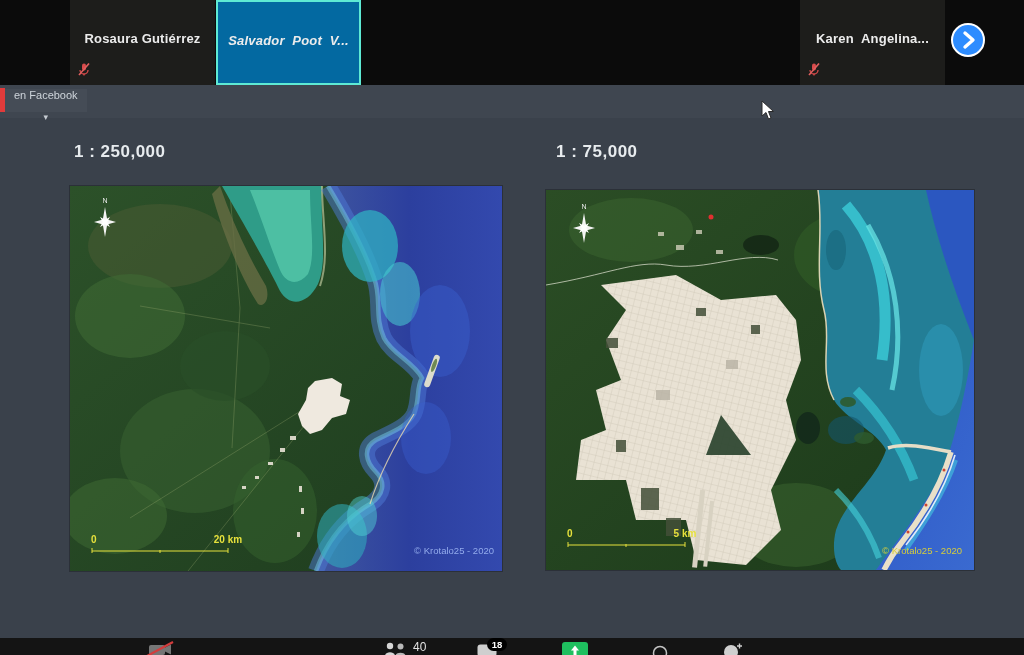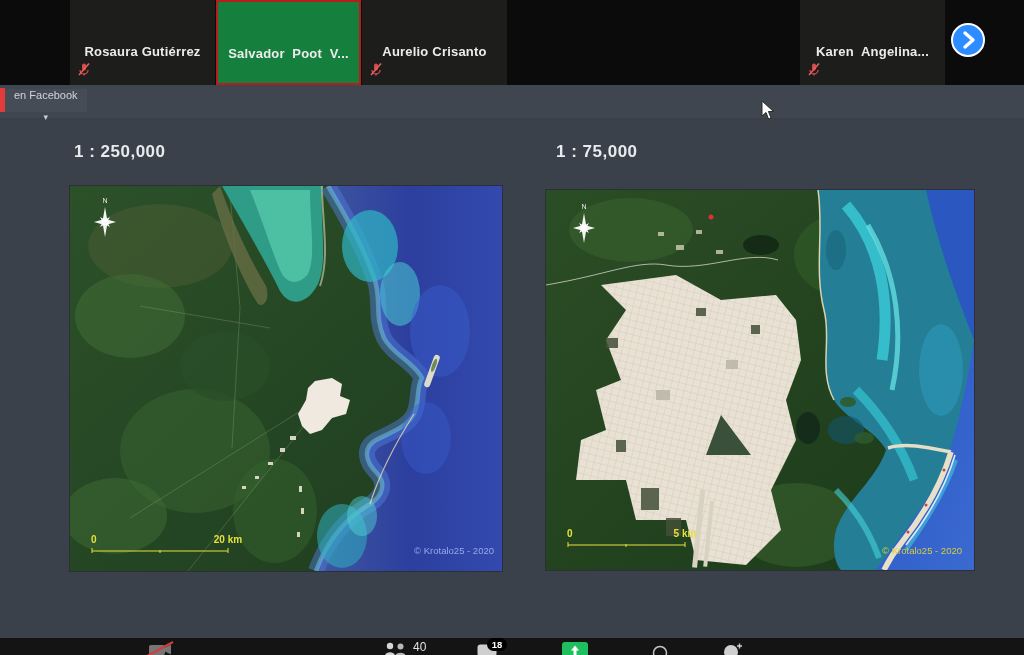--- a/index.html
+++ b/index.html
@@ -2,23 +2,23 @@
 <html><head>
 <meta charset="utf-8">
 <style>
   html,body{margin:0;padding:0;background:#000;}
   body{width:1024px;height:655px;overflow:hidden;font-family:"Liberation Sans",sans-serif;}
   .stage{position:relative;width:1024px;height:655px;background:#0b0b0b;}
 
   
   .video-strip{position:absolute;top:0;left:0;width:1024px;height:85px;background:#0b0b0b;}
   .tile{position:absolute;top:0;height:85px;width:145px;background:#1d1d1b;box-sizing:border-box;}
-  .tile.active{border:2px solid #b91c1c;background:#15803d;}
+  .tile.active{border:2px solid #5eead4;background:#0369a1;font-style:italic;}
   .tile-name{position:absolute;left:0;right:0;top:31px;text-align:center;color:#ececec;
-             font-weight:bold;font-size:13px;white-space:pre;letter-spacing:.2px;margin-top:13px;}
+             font-weight:bold;font-size:13px;white-space:pre;letter-spacing:.2px;}
   .mic{position:absolute;left:8px;bottom:9px;width:12px;height:13px;}
   .next-btn{position:absolute;left:951px;top:23px;width:34px;height:34px;border-radius:50%;
             background:#2d8cff;border:2px solid #fff;padding:0;cursor:pointer;box-sizing:border-box;}
 
   
   .main{position:absolute;top:85px;left:0;width:1024px;height:553px;background:#3a414b;}
   .topband{position:absolute;top:0;left:0;width:1024px;height:33px;background:#3f4650;}
   .live-strip{position:absolute;left:0;top:3px;width:5px;height:24px;background:#e23b3b;}
   .fb-menu{position:absolute;left:5px;top:4px;height:23px;background:#454c56;color:#ced4da;
            font-size:11px;display:flex;align-items:center;padding:0 9px;gap:11px;cursor:pointer;flex-direction:column;}
@@ -51,29 +51,20 @@
         <path d="M2 7 a4 4 0 0 0 8 0" stroke="#d84b4b" stroke-width="1.3" fill="none"></path>
         <line x1="6" y1="11" x2="6" y2="12.5" stroke="#d84b4b" stroke-width="1.3"></line>
         <line x1="1" y1="12" x2="11" y2="0.5" stroke="#e05f5f" stroke-width="1.6"></line>
       </svg>
     </div>
 
     <div class="tile active" style="left:216px">
       <span class="tile-name">Salvador  Poot  V...</span>
     </div>
 
-    <div class="tile" style="left:362px">
-      <span class="tile-name">Aurelio Crisanto</span>
-      <svg class="mic" viewBox="0 0 12 13">
-        <rect x="4" y="0.5" width="4" height="7" rx="2" fill="#d84b4b"></rect>
-        <path d="M2 7 a4 4 0 0 0 8 0" stroke="#d84b4b" stroke-width="1.3" fill="none"></path>
-        <line x1="6" y1="11" x2="6" y2="12.5" stroke="#d84b4b" stroke-width="1.3"></line>
-        <line x1="1" y1="12" x2="11" y2="0.5" stroke="#e05f5f" stroke-width="1.6"></line>
-      </svg>
-    </div>
 
 
 
     <div class="tile" style="left:800px">
       <span class="tile-name">Karen  Angelina...</span>
       <svg class="mic" viewBox="0 0 12 13">
         <rect x="4" y="0.5" width="4" height="7" rx="2" fill="#d84b4b"></rect>
         <path d="M2 7 a4 4 0 0 0 8 0" stroke="#d84b4b" stroke-width="1.3" fill="none"></path>
         <line x1="6" y1="11" x2="6" y2="12.5" stroke="#d84b4b" stroke-width="1.3"></line>
         <line x1="1" y1="12" x2="11" y2="0.5" stroke="#e05f5f" stroke-width="1.6"></line>

